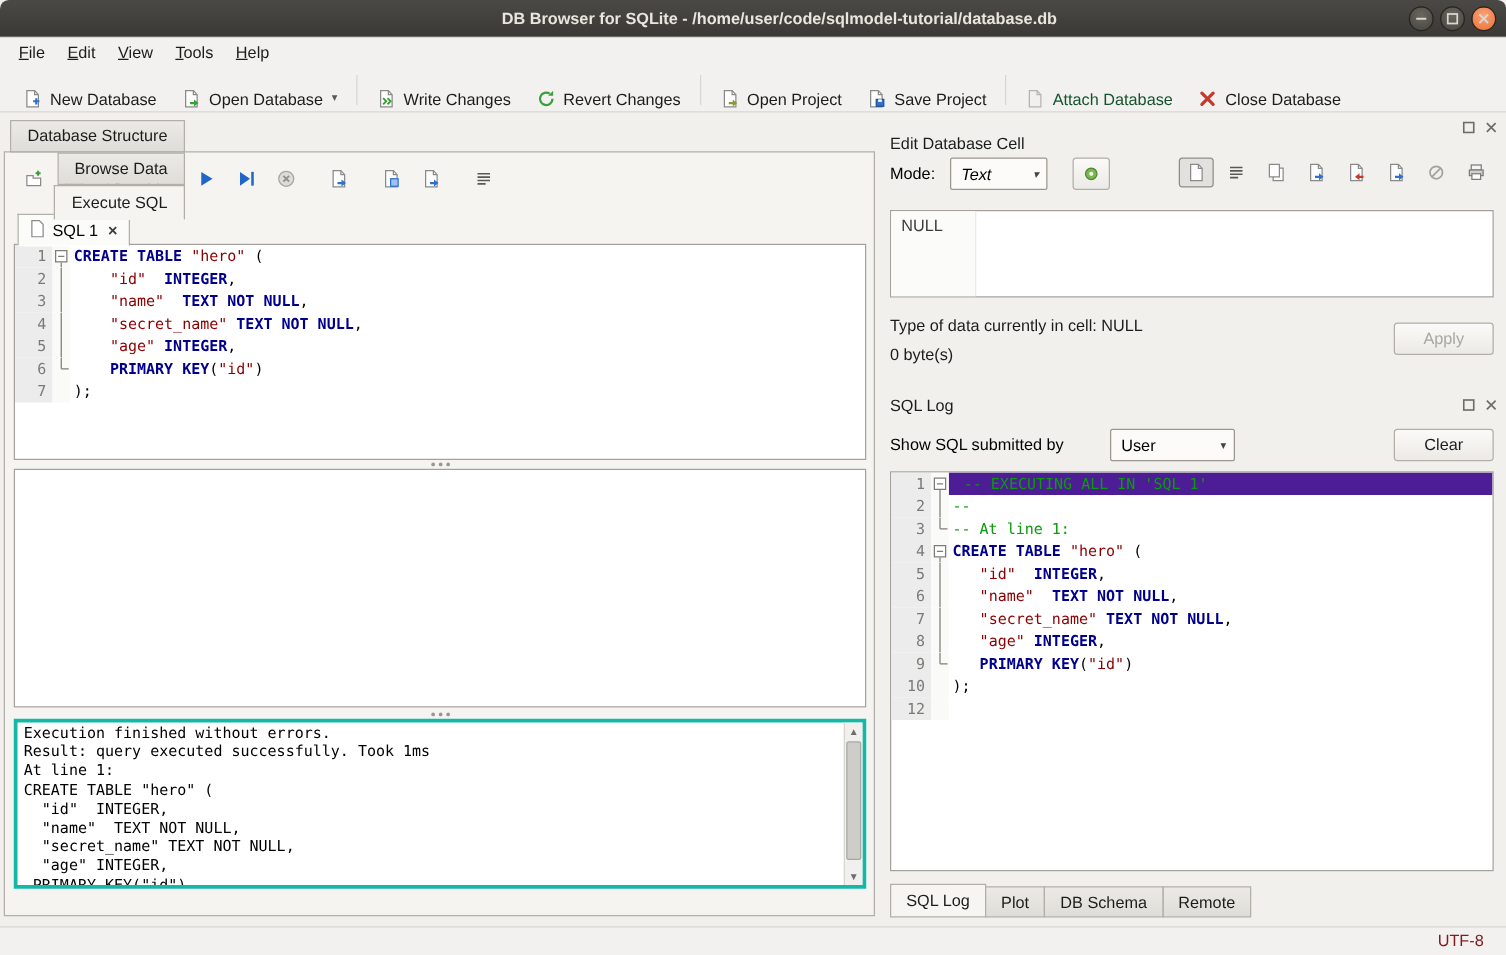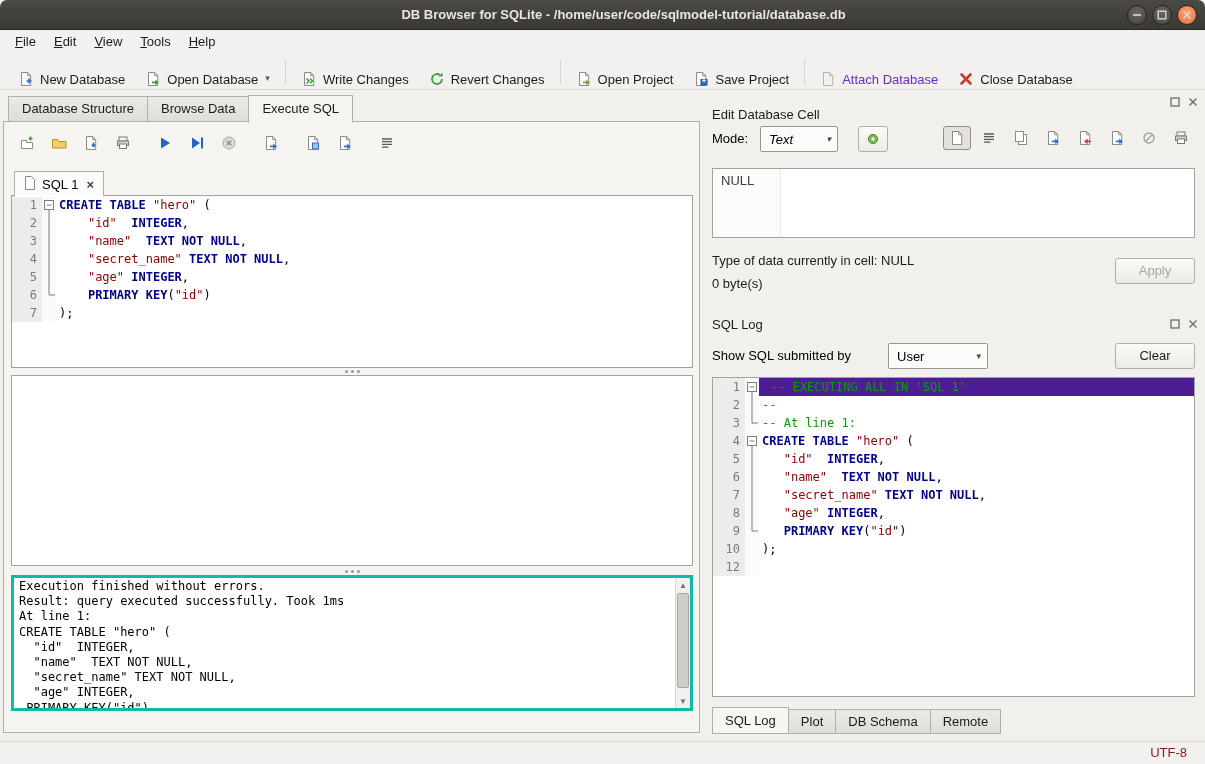--- a/index.html
+++ b/index.html
@@ -17,30 +17,30 @@
              color:#dcd8d1; background:radial-gradient(circle at 50% 35%, #6a6760, #46443f); border:1px solid #26241f; }
   .win-btn.close { background:radial-gradient(circle at 50% 35%, #f8a376, #ec6f36); color:#51220; }
 
   
   .menubar { position:absolute; top:30px; left:0; right:0; height:24px; background:#f2f1ef;
              display:flex; align-items:center; padding-left:6px; }
   .menu-item { padding:0 9px; line-height:24px; color:#1c1c1c; }
   .toolbar { position:absolute; top:54px; left:0; right:0; height:36px; background:#f2f1ef;
              border-bottom:1px solid #d8d6d1; display:flex; align-items:center; padding-left:8px; }
   .tb-item { display:flex; align-items:flex-end; gap:6px; padding:0 10px; height:30px; color:#1c1c1c; }
-  .tb-item.disabled { color:#6d28d9; }
+  .tb-item.disabled { color:#14532d; }
   .tb-icon { display:flex; width:16px; height:16px; }
   .tb-dd { font-size:9px; color:#5a5855; margin-left:1px; align-self:flex-end; padding-bottom:4px; }
   .tb-sep { width:1px; height:24px; background:#d8d6d1; margin:0 5px; }
 
   .workspace { position:absolute; top:90px; left:0; right:0; bottom:23px; }
 
   
   .left-pane { position:absolute; left:0; top:0; width:703px; bottom:0; }
-  .main-tabs { position:absolute; left:8px; top:6px; height:26px; display:flex; align-items:flex-end; z-index:3; }
+  .main-tabs { position:absolute; left:8px; top:6px; height:26px; display:flex; align-items:flex-end; z-index:3;flex-direction:column; }
   .mtab { line-height:24px; padding:0 13px; border:1px solid #b2afa9;
           background:linear-gradient(#eceae6,#dfddd8); margin-right:-1px; color:#1c1c1c; }
   .mtab.active { background:#f5f4f1; line-height:26px; border-bottom:1px solid #f5f4f1; margin-bottom:-1px; }
   .left-frame { position:absolute; left:3px; top:31px; width:697px; bottom:8px;
                 background:#f5f4f1; border:1px solid #b2afa9; }
   .sql-toolbar { position:absolute; top:9px; left:10px; display:flex; align-items:center; }
   .icon-btn { width:26px; height:24px; display:flex; align-items:center; justify-content:center;
               margin-right:6px; border:1px solid transparent; border-radius:3px; }
   .icon-btn.sm { width:28px; margin-right:4px; }
   .icon-btn.pressed { border:1px solid #908d87; background:#e3e1dd; }

